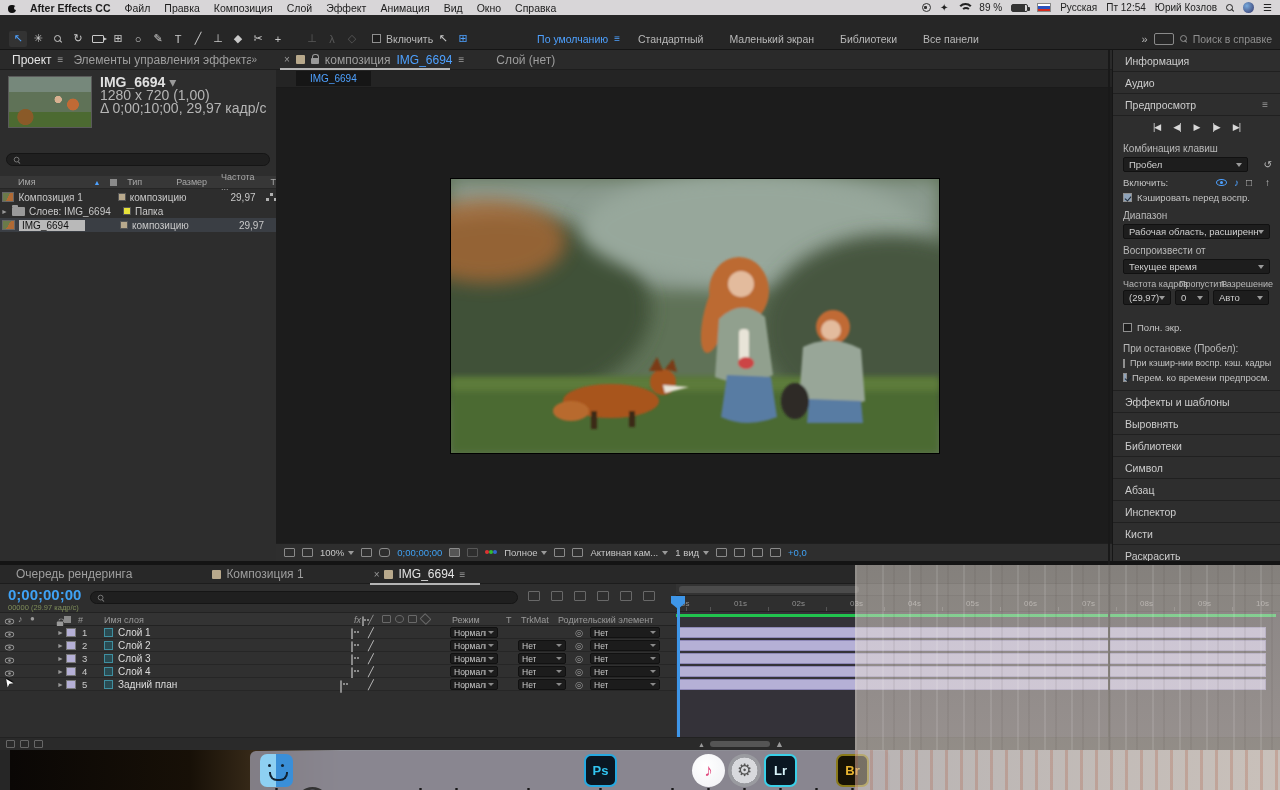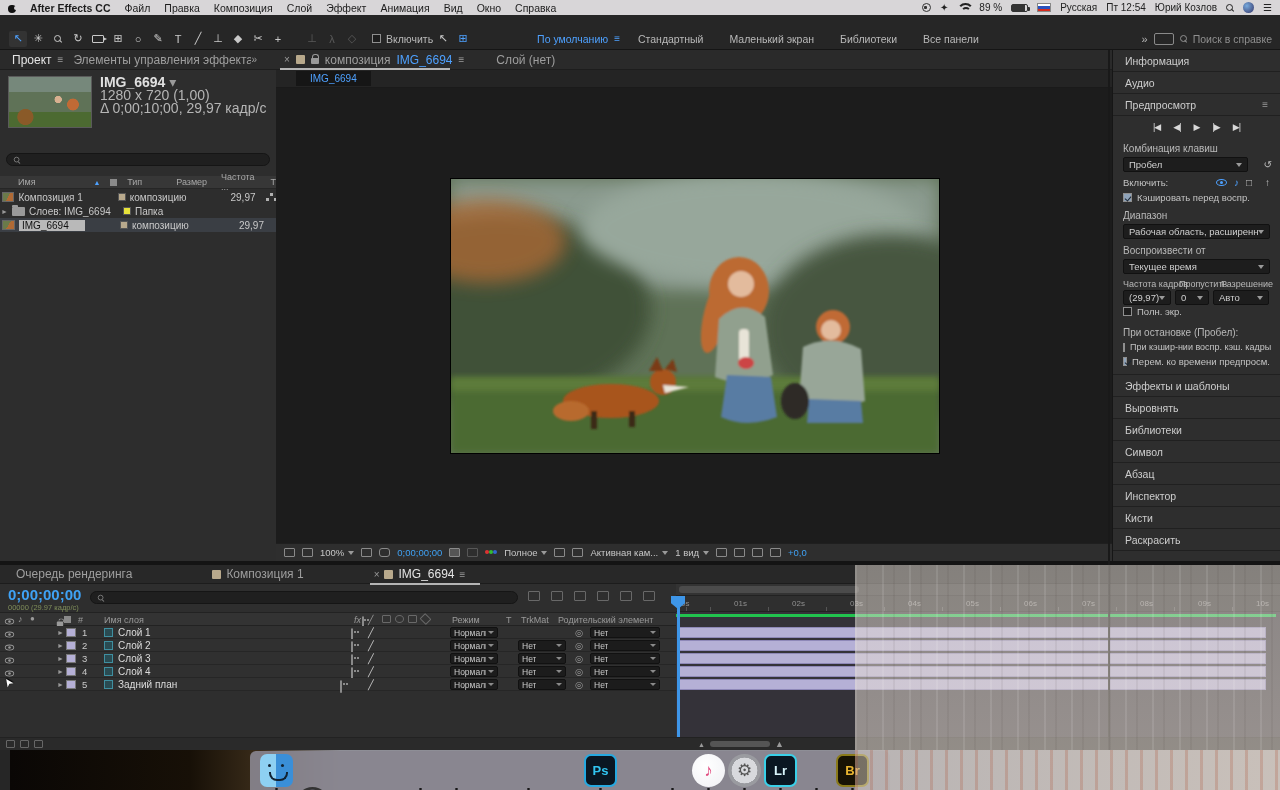--- a/index.html
+++ b/index.html
@@ -450,21 +450,21 @@
       <div class="ssel" style="width:48px;margin-right:0">
           <span>(29,97)</span>
         </div>
       <div class="ssel" style="width:34px;margin:1px 0">
           <span>0</span>
         </div>
       <div class="ssel" style="width:56px;margin:1px 0">
           <span>Авто</span>
         </div>
     </div>
-    <div class="cbrow" style="padding-top:0">
+    <div class="cbrow" style="padding-top:16px">
         <span class="cbx"></span>
         <span>Полн. экр.</span>
       </div>
     <div class="sectlbl" style="padding-top:8px">При остановке (Пробел):</div>
     <div class="cbrow" style="font-size:9px">
         <span class="cbx"></span>
         <span>При кэшир-нии воспр. кэш. кадры</span>
       </div>
     <div class="cbrow">
         <span class="cbx on"></span>

